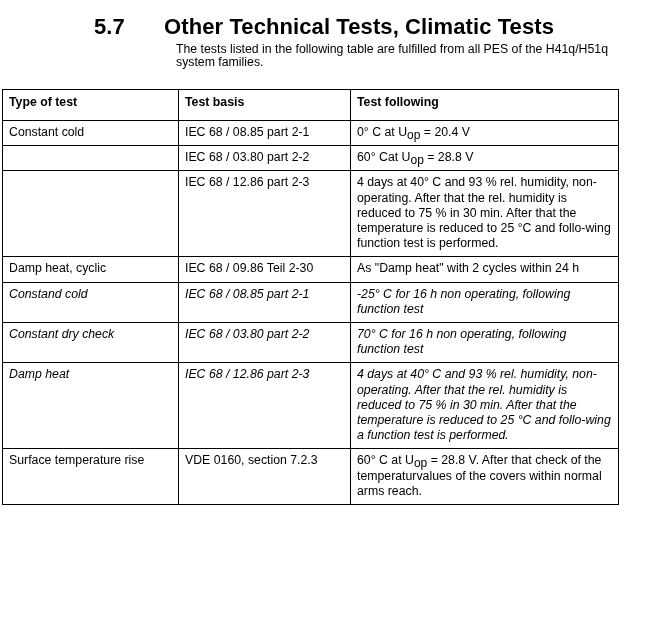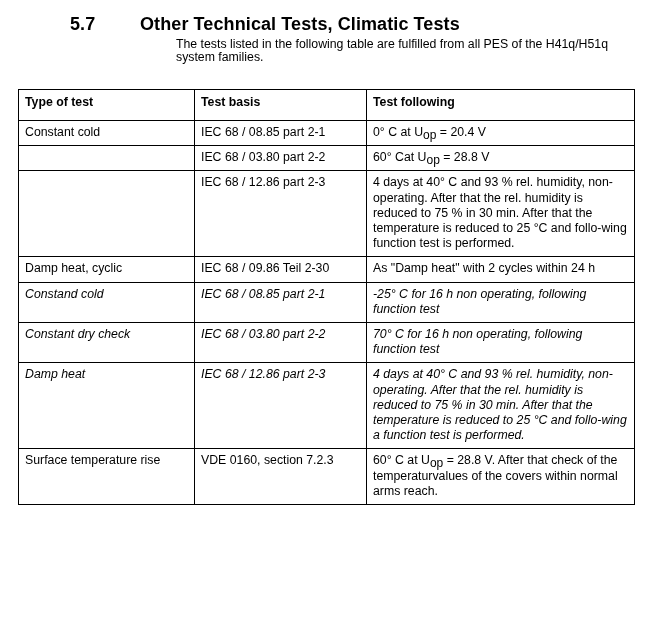--- a/index.html
+++ b/index.html
@@ -17,43 +17,43 @@
   .page {
     position: relative;
     width: 670px;
     height: 629px;
     box-sizing: border-box;
   }
   .heading {
     display: flex;
     align-items: baseline;
     padding-top: 14px;
-    padding-left: 70px;
-    font-size: 18px;
+    padding-left: 94px;
+    font-size: 22px;
     font-weight: bold;
     letter-spacing: 0.1px;
   }
   .heading .num {
     width: 58px;
     flex: 0 0 auto;
   }
   .heading .title {
     flex: 1 1 auto;
     margin-left: 12px;
   }
   .intro {
     margin-top: 3px;
     margin-left: 176px;
     margin-right: 38px;
     font-size: 12.3px;
     line-height: 13px;
   }
   table.tests {
     position: absolute;
-    left: 18px;
+    left: 2px;
     top: 89px;
     width: 616px;
     border-collapse: collapse;
     table-layout: fixed;
   }
   table.tests th, table.tests td {
     border: 1px solid #000000;
     vertical-align: top;
     padding: 4px 6px 5px 6px;
     font-size: 12.3px;

